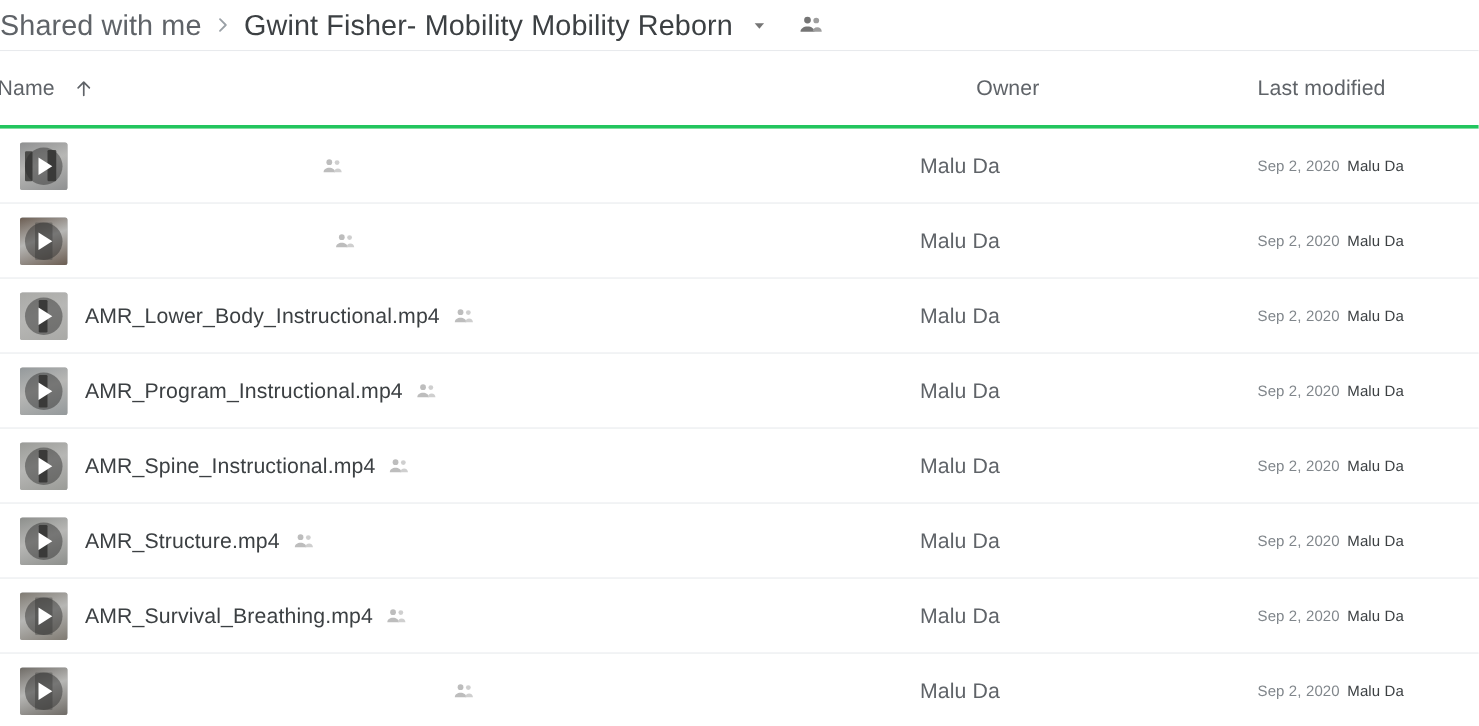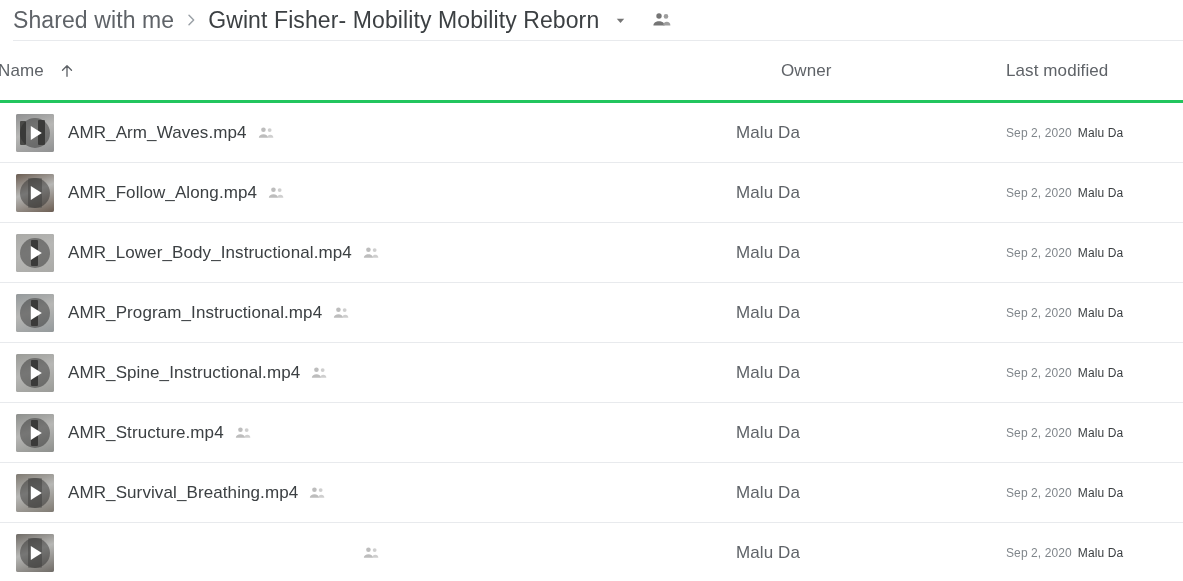--- a/index.html
+++ b/index.html
@@ -18,21 +18,20 @@
 
   
   .breadcrumb-bar {
     height: 41px;
     box-sizing: border-box;
     display: flex;
     align-items: center;
     padding-left: 0px;
     border-bottom: 1px solid #e8eaed;
     background: #ffffff;
-    margin-left: 13px;
   }
   .crumb {
     font-size: 23px;
     line-height: 26px;
     color: #5f6368;
     white-space: nowrap;
     letter-spacing: 0.1px;
   }
   .crumb.current {
     color: #3c4043;
@@ -228,40 +227,38 @@
 
 <div class="rows" id="rows-container">
     <div class="row">
       <div class="thumb">
         <div class="bg" style="background:linear-gradient(160deg,#8f9091 0%, #b7b7b5 45%, #8f9091 100%)"></div>
         <div class="figure" style="left:4px;top:7px;width:6px;height:24px"></div>
         <div class="figure" style="left:22px;top:6px;width:7px;height:25px"></div>
         <div class="circle"></div>
         <div class="play"></div>
       </div>
-      <span class="fname">AMR_Arm_Waves.mp4</span>
       <span class="share-ico" style="left: 254.672px;">
         <svg width="22" height="22" viewBox="0 0 24 24" aria-hidden="true">
           <circle cx="9.2" cy="8.4" r="2.5" fill="#bdbdbd"></circle>
           <path d="M4.2 17.2c0-2.5 2.3-3.9 5-3.9s5 1.4 5 3.9z" fill="#bdbdbd"></path>
           <circle cx="16" cy="8.8" r="2.1" fill="#cfcfcf"></circle>
           <path d="M13.4 17.2c0-2.1 1.4-3.3 3.3-3.3s3.3 1.2 3.3 3.3z" fill="#cfcfcf"></path>
         </svg>
       </span>
       <span class="owner">Malu Da</span>
       <span class="modwrap"><span class="mod-date">Sep 2, 2020</span><span class="mod-by">Malu Da</span></span>
     </div>
     <div class="row">
       <div class="thumb">
         <div class="bg" style="background:linear-gradient(160deg,#6b5d52 0%, #b7b7b5 45%, #6b5d52 100%)"></div>
         <div class="figure" style="left:12px;top:4px;width:14px;height:30px;opacity:.45"></div>
         <div class="circle"></div>
         <div class="play"></div>
       </div>
-      <span class="fname">AMR_Follow_Along.mp4</span>
       <span class="share-ico" style="left: 265.094px;">
         <svg width="22" height="22" viewBox="0 0 24 24" aria-hidden="true">
           <circle cx="9.2" cy="8.4" r="2.5" fill="#bdbdbd"></circle>
           <path d="M4.2 17.2c0-2.5 2.3-3.9 5-3.9s5 1.4 5 3.9z" fill="#bdbdbd"></path>
           <circle cx="16" cy="8.8" r="2.1" fill="#cfcfcf"></circle>
           <path d="M13.4 17.2c0-2.1 1.4-3.3 3.3-3.3s3.3 1.2 3.3 3.3z" fill="#cfcfcf"></path>
         </svg>
       </span>
       <span class="owner">Malu Da</span>
       <span class="modwrap"><span class="mod-date">Sep 2, 2020</span><span class="mod-by">Malu Da</span></span>

